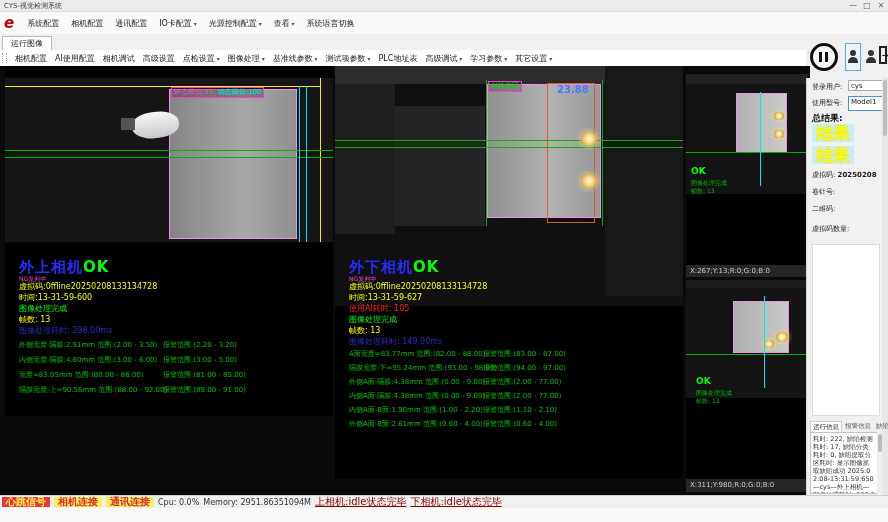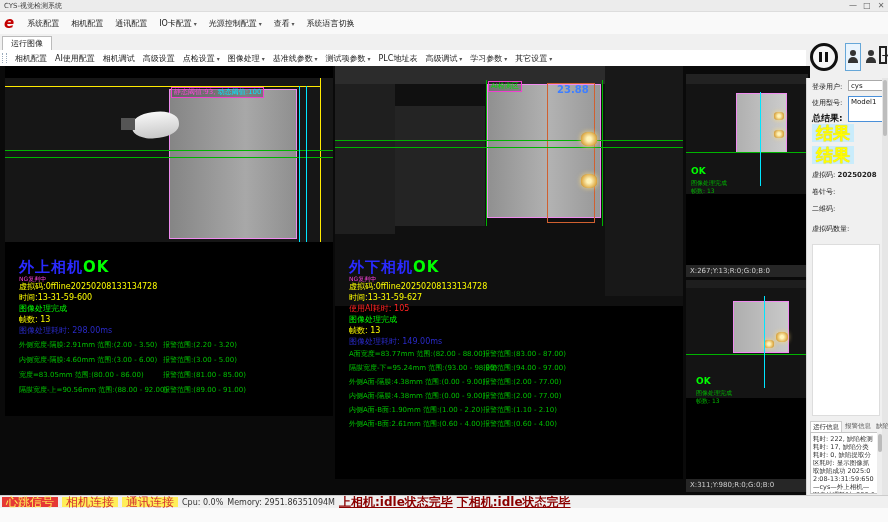--- a/index.html
+++ b/index.html
@@ -59,25 +59,25 @@
   .resultbox{background:#c9ecfb;color:#ffff00;font-weight:bold;font-size:17px;line-height:18px;text-align:center;text-shadow:0 0 1px #d8c000;}
   #sb-scroll{left:882px;top:78px;width:6px;height:417px;background:#e6e6e6;}
   #sb-thumb{left:883px;top:80px;width:4px;height:56px;background:#bdbdbd;border-radius:2px;}
   .logtab{font-size:6.5px;color:#555;padding:1px 2px;white-space:nowrap;}
   .logtab.active{background:#fff;border:1px solid #ccc;border-bottom:none;color:#111;}
   #logbox{background:#fff;border:1px solid #c5c5c5;font-size:6.5px;color:#333;line-height:8px;padding:2px 6px 2px 2px;box-sizing:border-box;overflow:hidden;word-break:break-all;}
   #logscroll{position:absolute;right:0;top:0;width:5px;height:100%;background:#eee;}
   #logthumb{position:absolute;right:0.5px;top:2px;width:4px;height:18px;background:#bbb;border-radius:2px;}
   
   #statusbar{left:0;top:495px;width:888px;height:13px;background:#f0f0f0;border-top:1px solid #ccc;display:flex;align-items:center;gap:4px;padding-left:2px;box-sizing:border-box;}
-  .chip{font-size:12px;line-height:10px;padding:0 4px;font-weight:normal;}
+  .chip{font-size:10px;line-height:10px;padding:0 4px;font-weight:bold;}
   .chip.red{background:#e53935;color:#ffee58;}
   .chip.yellow{background:#ffee58;color:#d32f2f;}
   .sbtext{font-size:8px;color:#333;white-space:nowrap;}
-  .sblink{font-size:12px;color:#8b0000;text-decoration:underline;white-space:nowrap;font-weight:bold;}
+  .sblink{font-size:10px;color:#8b0000;text-decoration:underline;white-space:nowrap;}
 </style>
 </head>
 <body>
 
 <div id="app">
 
   <div id="titlebar" class="abs">
     <span>CYS-视觉检测系统</span>
   </div>
   <div class="abs winctl" style="left:846px;">—</div>
@@ -266,21 +266,21 @@
     <div class="abs" style="left:10px;top:96px;font-size:9px;font-weight:bold;color:#00ff00;">OK</div>
     <div class="abs" style="left:10px;top:109px;font-size:6px;color:#00b400;">图像处理完成</div>
     <div class="abs" style="left:10px;top:117px;font-size:6px;color:#00b400;">帧数: 13</div>
   </div>
   <div class="abs coordbar" style="left:686px;top:479px;width:122px;height:13px;">X:311;Y:980;R:0;G:0;B:0</div>
 
   <div id="sidebar" class="abs"></div>
   <div class="abs sblabel" style="left:812px;top:82px;">登录用户:</div>
   <div class="abs sbinput" style="left:848px;top:80px;width:36px;height:11px;">cys</div>
   <div class="abs sblabel" style="left:812px;top:98px;">使用型号:</div>
-  <div class="abs sbinput focusline" style="left:848px;top:96px;width:36px;height:26px;">Model1</div>
+  <div class="abs sbinput focusline" style="left:848px;top:96px;width:36px;height:15px;">Model1</div>
   <div class="abs" style="left:812px;top:112px;font-size:9px;font-weight:bold;color:#111;">总结果:</div>
   <div class="abs resultbox" style="left:812px;top:124px;width:42px;height:18px;">结果</div>
   <div class="abs resultbox" style="left:812px;top:146px;width:42px;height:18px;">结果</div>
   <div class="abs sblabel" style="left:812px;top:170px;">
     <span>虚拟码:</span> <span style="font-weight:bold;">20250208</span>
   </div>
   <div class="abs sblabel" style="left:812px;top:187px;">卷针号:</div>
   <div class="abs sblabel" style="left:812px;top:204px;">二维码:</div>
   <div class="abs sblabel" style="left:812px;top:224px;">虚拟码数量:</div>
   <div class="abs" style="left:812px;top:244px;width:68px;height:172px;background:#ffffff;border:1px solid #ddd;box-sizing:border-box;"></div>

